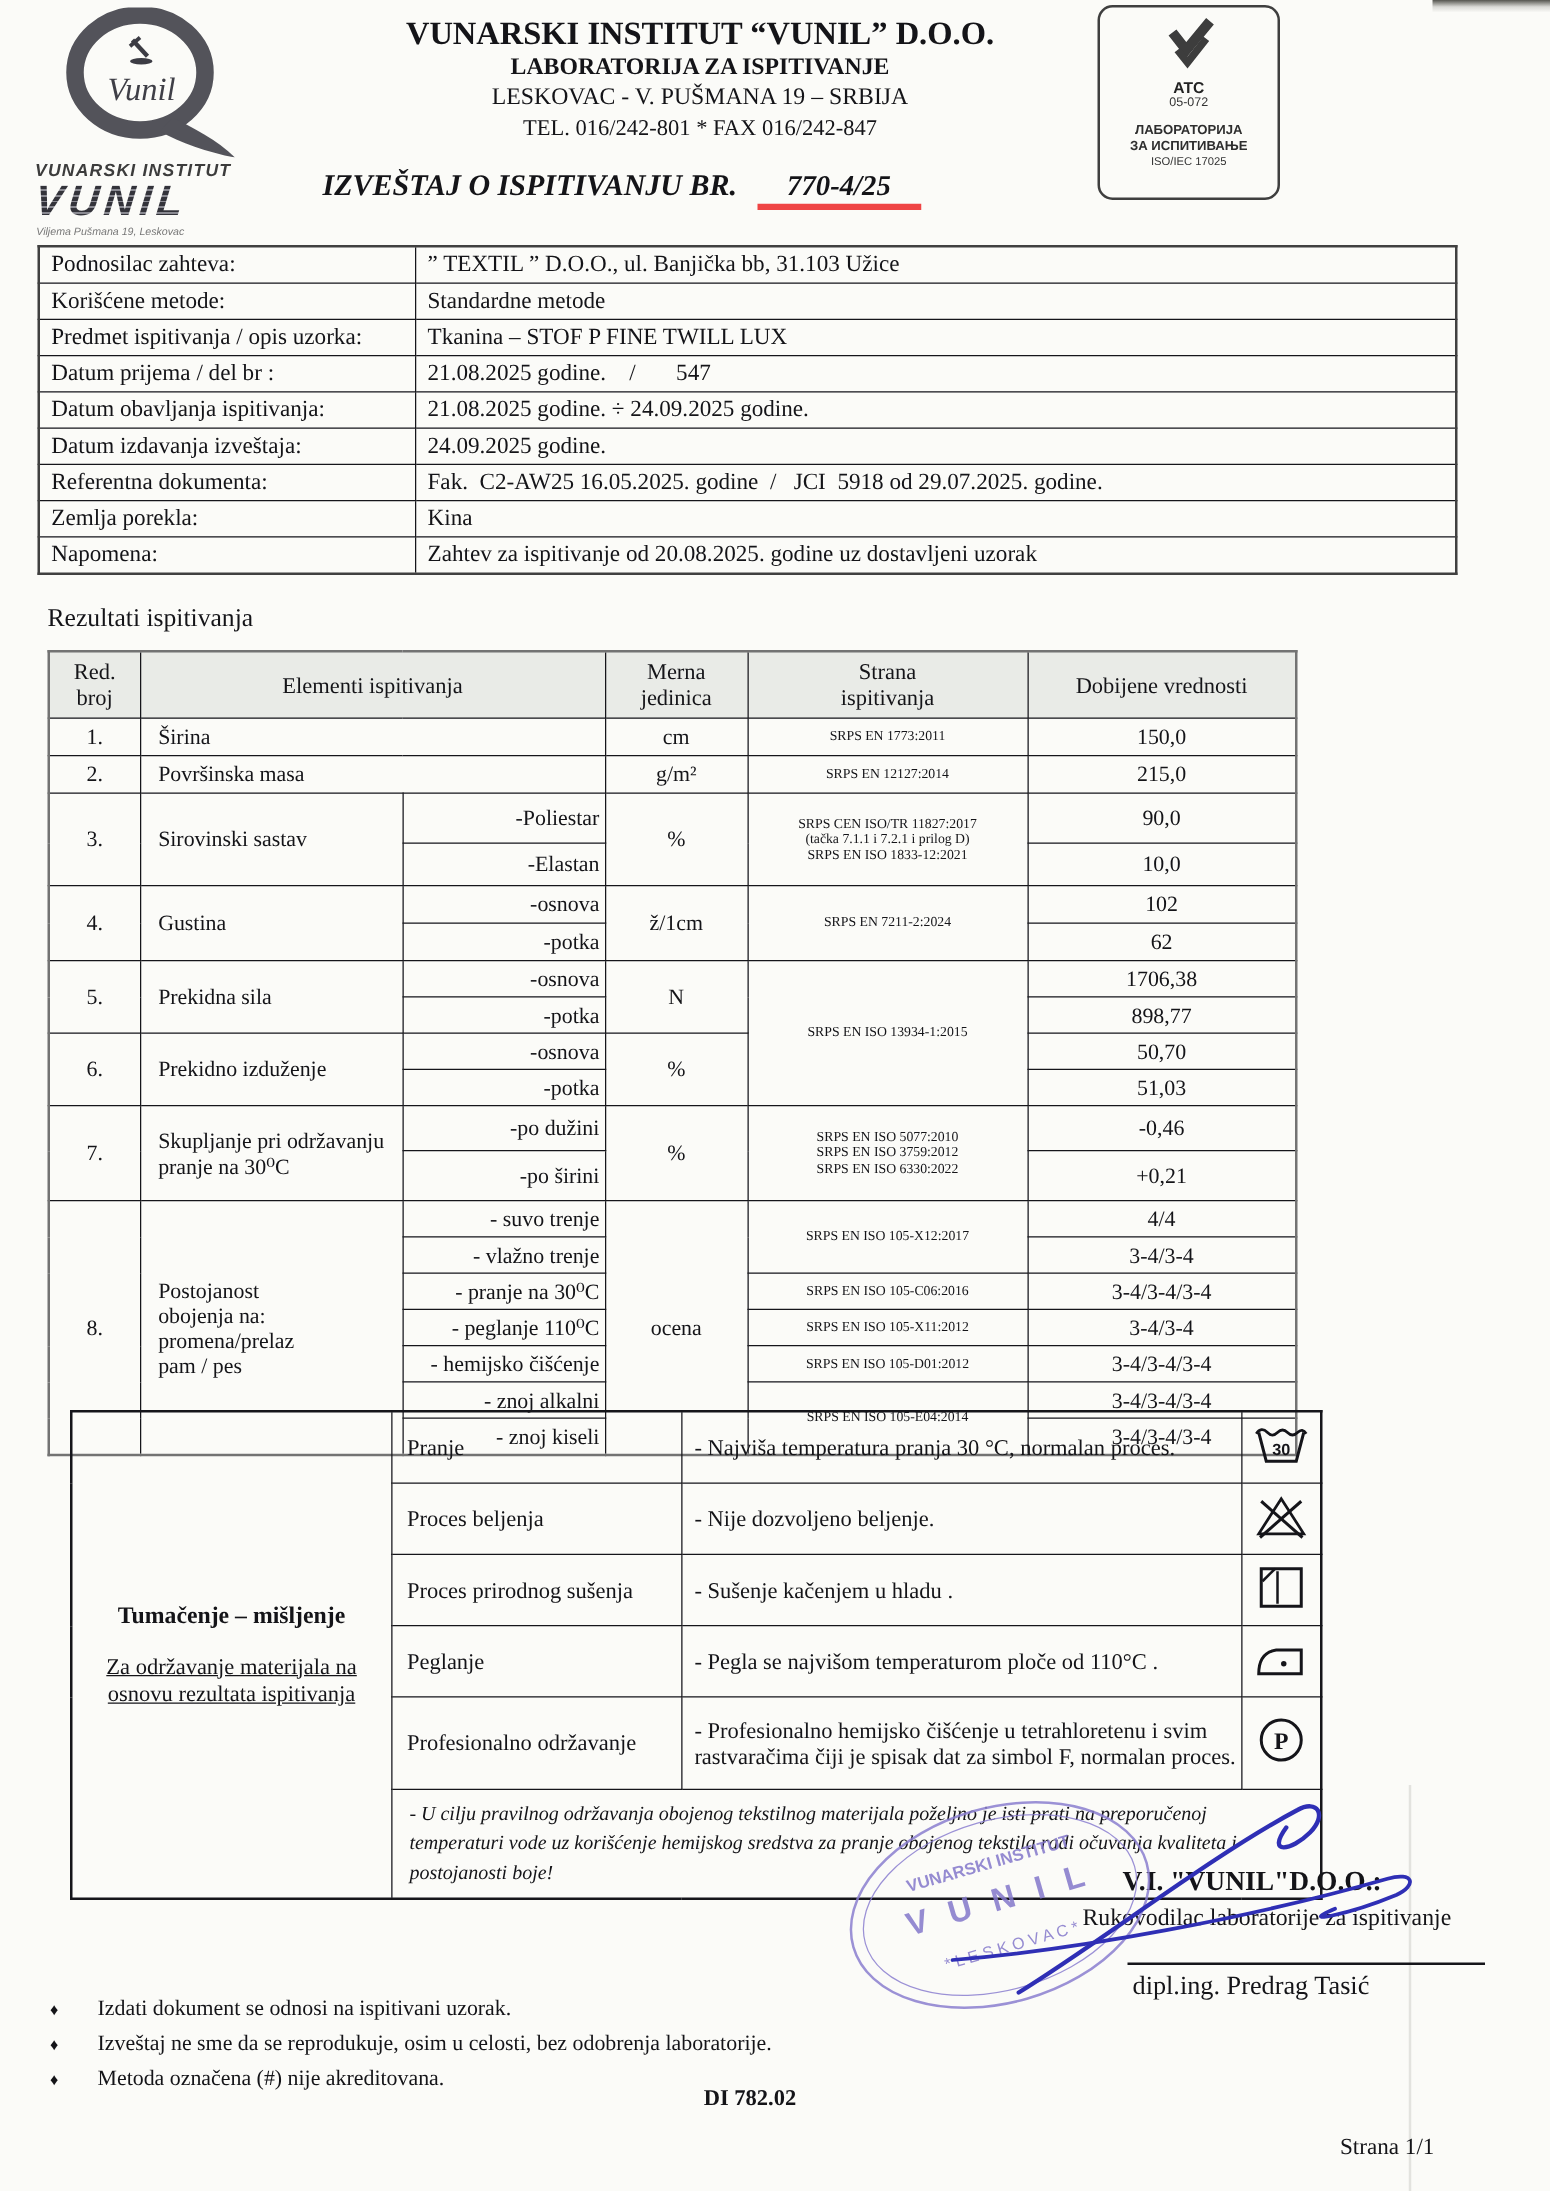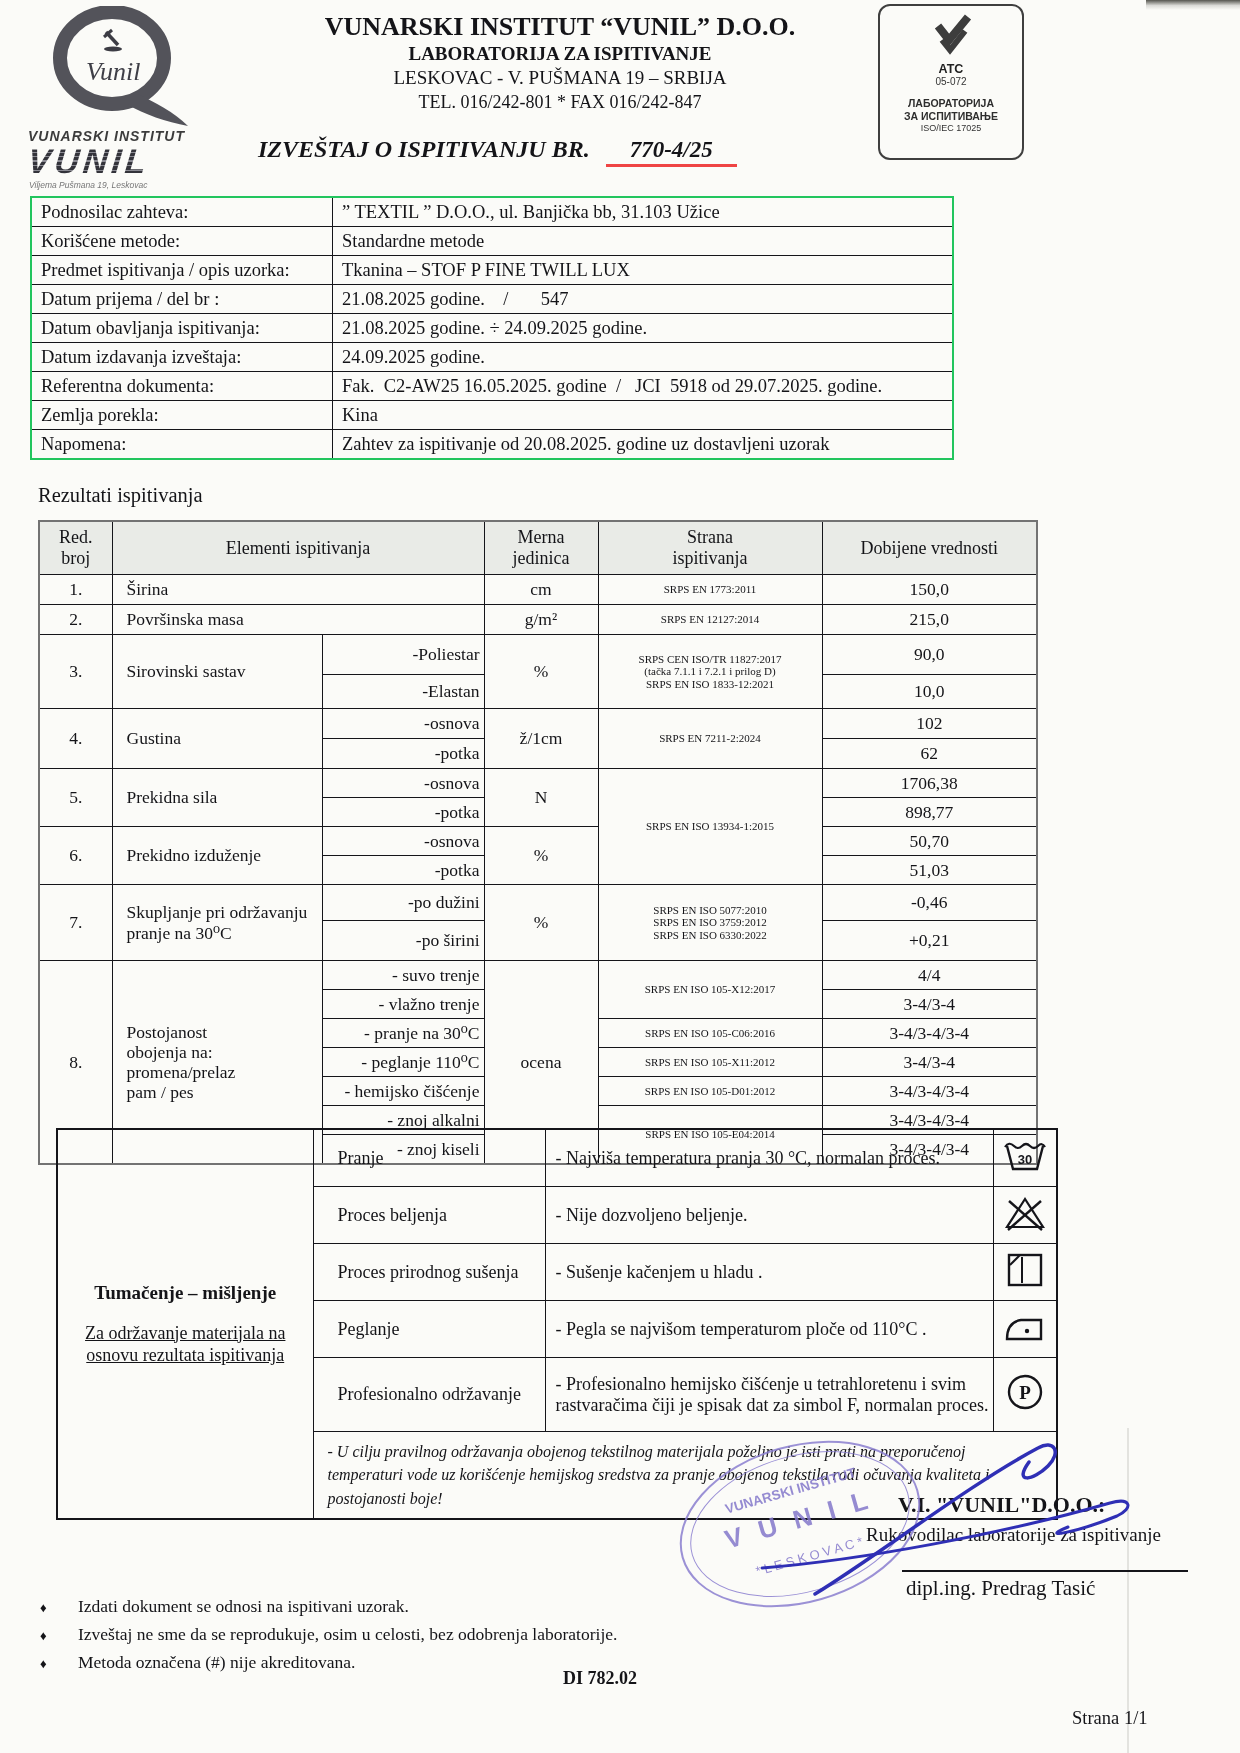--- a/index.html
+++ b/index.html
@@ -23,51 +23,51 @@
   .logo-addr{font-family:"Liberation Sans","DejaVu Sans",sans-serif;font-style:italic;font-size:8.5px;color:#777;margin-left:3px;}
 
   .center-block{position:absolute;left:250px;top:12px;width:620px;text-align:center;}
   .c-company{font-size:26px;font-weight:bold;line-height:30px;}
   .c-lab{font-size:19px;font-weight:bold;line-height:24px;}
   .c-addr{font-size:19px;line-height:24px;}
   .c-tel{font-size:18px;line-height:24px;}
 
   .title-row{position:absolute;left:258px;top:136px;display:flex;align-items:baseline;gap:16px;}
   .title-main{font-size:24px;font-weight:bold;font-style:italic;}
-  .title-num{font-size:23px;font-weight:bold;font-style:italic;padding:0 24px 1px 24px;border-bottom:3px solid #ef4444;}
+  .title-num{font-size:23px;font-weight:bold;font-style:italic;padding:0 24px 1px 24px;border-bottom:5px solid #ef4444;}
 
   .cert-box{position:absolute;left:878px;top:4px;width:142px;height:152px;border:2px solid #3f3f3f;border-radius:12px;text-align:center;font-family:"Liberation Sans","DejaVu Sans",sans-serif;}
   .cert-atc{font-size:12.5px;font-weight:bold;margin-top:2px;color:#222;}
   .cert-code{font-size:10px;color:#333;}
   .cert-lab{font-size:10.5px;font-weight:bold;color:#2e2e2e;margin-top:10px;line-height:12.5px;}
   .cert-iso{font-size:9px;color:#333;margin-top:1px;}
 
   
   table{border-collapse:collapse;}
-  .info{position:absolute;left:30px;top:196px;width:924px;border:2px solid #22c55e;table-layout:fixed;padding-left:12px;}
+  .info{position:absolute;left:30px;top:196px;width:1136px;border:2px solid #404040;table-layout:fixed;padding-left:12px;}
   .info td{border:1px solid #15151a;font-size:18.5px;padding:1px 9px;height:26px;line-height:1.2;}
   .info td.lbl{width:282px;}
 
   
   .sec-title{position:absolute;left:38px;top:484px;font-size:20.5px;}
   .res{position:absolute;left:38px;top:520px;width:998px;border:2px solid #737373;table-layout:fixed;}
   .res th{border:1px solid #15151a;background:#e9ebe7;font-weight:normal;font-size:18px;height:50px;line-height:1.15;}
   .res td{border:1px solid #15151a;font-size:17.5px;text-align:center;padding:1px 4px;line-height:1.15;}
   .res td.nm{text-align:left;padding-left:14px;}
   .res td.sub{text-align:right;padding-left:10px;}
   .res td.meth{font-size:11px;}
   tr.h28 td{height:27px;} tr.h38 td{height:37px;} tr.h32 td{height:31px;} tr.h34 td{height:33px;} tr.h27 td{height:26px;}
 
   
   .interp{position:absolute;left:56px;top:1128px;width:1000px;border:2.5px solid #15151a;table-layout:fixed;}
   .interp td{border:1px solid #15151a;font-size:18px;vertical-align:middle;}
   .interp td.big{width:256px;text-align:center;vertical-align:middle;}
   .interp .big-title{font-weight:bold;font-size:19px;}
   .interp .big-sub{font-size:18px;line-height:1.25;margin-top:18px;padding:0 8px;text-decoration:underline;}
-  .interp td.lab{width:232px;padding-left:24px;height:54px;}
+  .interp td.lab{width:232px;padding-left:12px;height:54px;}
   .interp td.desc{width:448px;padding-left:10px;}
   .interp td.ico{width:64px;text-align:center;}
   .interp td.note-cell{font-style:italic;font-size:16px;line-height:1.45;padding:8px 14px;height:70px;}
 
   
   .sig-company{position:absolute;left:898px;top:1492px;font-size:22px;font-weight:bold;}
   .sig-role{position:absolute;left:866px;top:1524px;font-size:19px;}
   .sig-line{position:absolute;left:902px;top:1570px;width:286px;border-top:2px solid #15151a;}
   .sig-name{position:absolute;left:906px;top:1576px;font-size:21px;}
   .stamp-svg{position:absolute;left:640px;top:1402px;z-index:5;pointer-events:none;}

